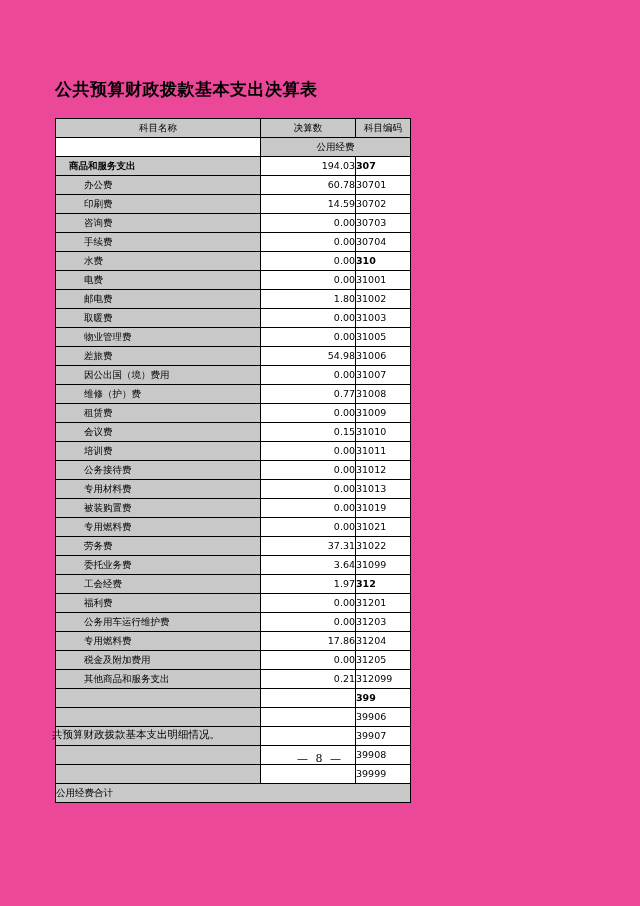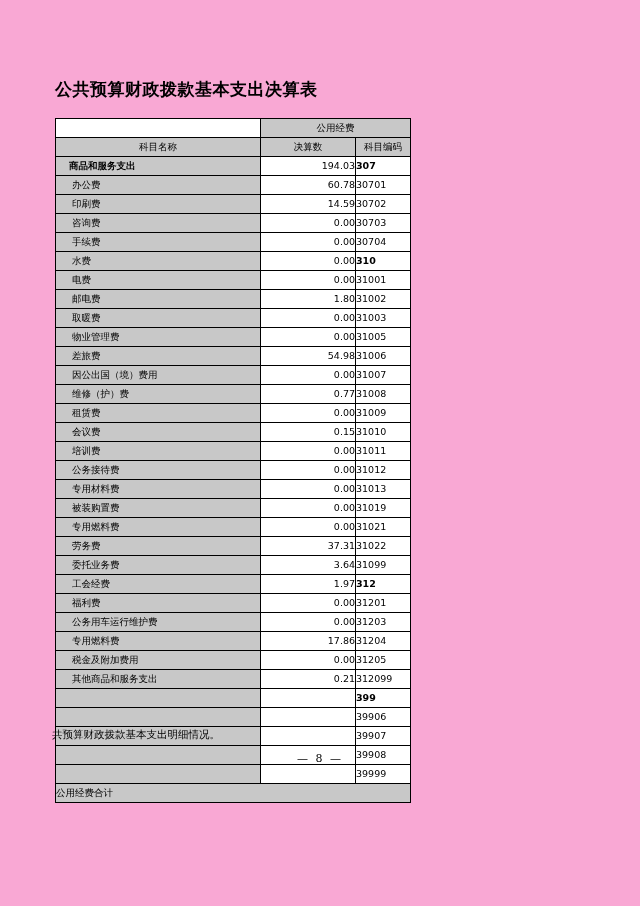--- a/index.html
+++ b/index.html
@@ -11,21 +11,21 @@
     height: 906px;
     background: #ffffff;
     font-family: "DejaVu Sans", "Liberation Sans", sans-serif;
     color: #000000;
     overflow: hidden;
   }
   .page {
     position: relative;
     width: 640px;
     height: 906px;
-    background: #f9a8d4;
+    background: #ec4899;
   }
   .doc-title {
     position: absolute;
     left: 55px;
     top: 78px;
     font-size: 17px;
     font-weight: bold;
     letter-spacing: 0.5px;
     white-space: nowrap;
     font-family: "DejaVu Serif", "Liberation Serif", serif;
@@ -70,21 +70,21 @@
     font-size: 9.5px;
   }
   .name-cell {
     text-align: left;
     padding-left: 6px;
     background: #c8c8c8;
     white-space: nowrap;
     overflow: hidden;
   }
   .name-cell.indent {
-    padding-left: 16px;
+    padding-left: 28px;
   }
   .name-cell.bold {
     font-weight: bold;
     padding-left: 13px;
   }
   .val-cell {
     text-align: right;
     padding-right: 4px;
     background: #ffffff;
   }
@@ -128,27 +128,27 @@
 
   <div class="table-wrap">
     <table class="budget">
       <colgroup>
         <col class="c-name">
         <col class="c-val">
         <col class="c-code">
       </colgroup>
       <thead>
         <tr>
-          <td class="white"></td>
-          <td class="hdr-group" colspan="2">公用经费</td>
-        </tr>
-        <tr>
           <td class="hdr-cell">科目名称</td>
           <td class="hdr-cell">决算数</td>
           <td class="hdr-cell two-line">科目编码</td>
+        </tr>
+        <tr>
+          <td class="white"></td>
+          <td class="hdr-group" colspan="2">公用经费</td>
         </tr>
       </thead>
       <tbody id="table-body">
           <tr>
             <td class="name-cell bold">商品和服务支出</td>
             <td class="val-cell">194.03</td>
             <td class="code-cell bold">307</td>
           </tr>
           <tr>
             <td class="name-cell indent">办公费</td>

